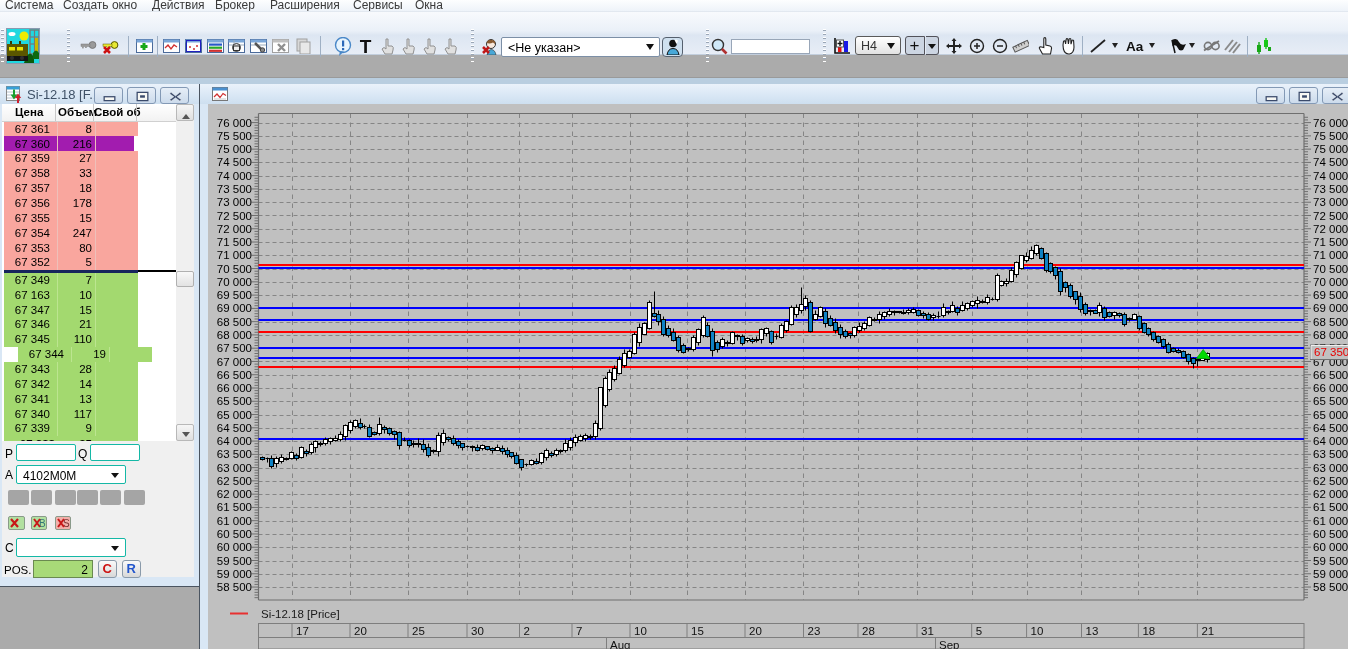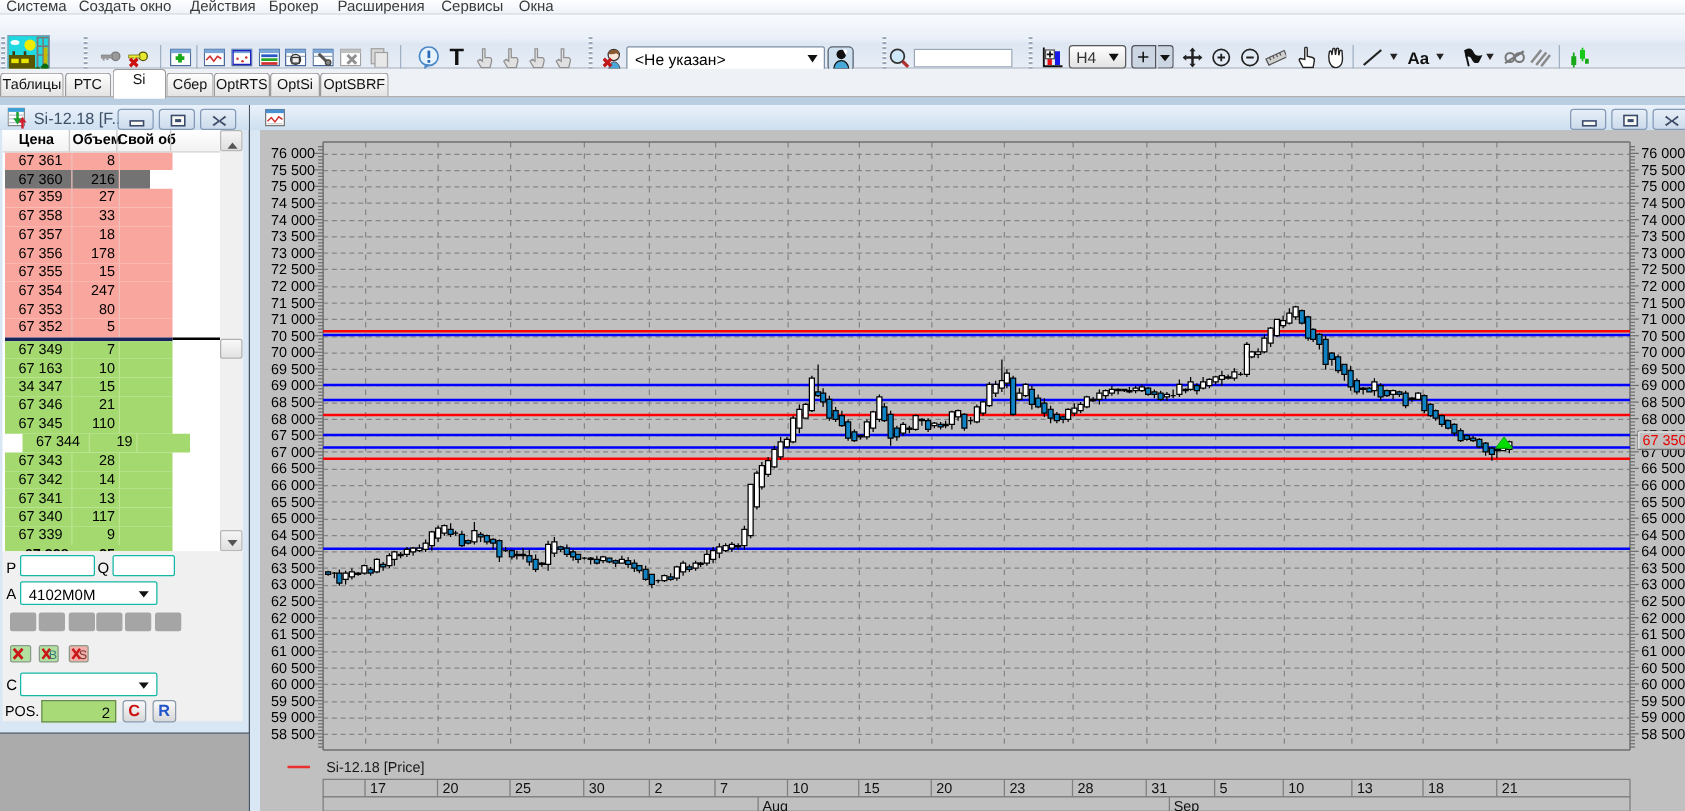--- a/index.html
+++ b/index.html
@@ -231,29 +231,20 @@
         </g>
       </svg>
       <div style="position:absolute;left:1247px;top:24px;width:1px;height:21px;background:#9fb0c4"></div>
       <svg style="position:absolute;left:1255px;top:26px" width="17" height="17" viewBox="0 0 17 17">
         <rect x="2" y="7" width="4" height="7" fill="#18a818"></rect>
         <line x1="4" y1="4" x2="4" y2="16" stroke="#18a818" stroke-width="1.4"></line>
         <rect x="9" y="2" width="4" height="7" fill="#18c818"></rect>
         <line x1="11" y1="0" x2="11" y2="11" stroke="#18c818" stroke-width="1.4"></line>
         <rect x="13" y="9" width="3" height="4" fill="#18a818"></rect>
       </svg>
-    </div>
- <div id="tabbar">
-      <div class="tab" style="left:0px;width:51px">Таблицы</div>
-      <div class="tab" style="left:51.5px;width:37.5px">РТС</div>
-      <div class="tab" style="left:133px;width:38px">Сбер</div>
-      <div class="tab" style="left:171px;width:45px">OptRTS</div>
-      <div class="tab" style="left:216px;width:40px">OptSi</div>
-      <div class="tab" style="left:256px;width:55px">OptSBRF</div>
-      <div class="tab active" style="left:89.5px;width:43.5px">Si</div>
     </div>
  <div id="tabline"></div>
  <div id="mditop"></div>
 
  <div id="chartwin" class="win">
   <div class="titlebar">
         <svg width="17" height="15" viewBox="0 0 17 15" style="position:absolute;left:12px;top:3px">
           <rect x="0.5" y="0.5" width="15" height="13" fill="#fff" stroke="#777"></rect>
           <rect x="0.5" y="0.5" width="15" height="3" fill="#4a90d0"></rect>
           <polyline points="2,10 5,7 8,10.5 11,6.5 14,8.5" fill="none" stroke="#d03030" stroke-width="1.2"></polyline>
@@ -1240,21 +1231,21 @@
             <path d="M10 4.5 L14.5 8.2 L19 4.5 L20.5 6 L16.2 9 L20.5 12 L19 13.5 L14.5 10 L10 13.5 L8.5 12 L12.8 9 L8.5 6 Z" fill="#3a4a6b" stroke="#f0f0f0" stroke-width="0.5"></path>
           </svg></div>
   </div>
   <div id="domtable">
         <div style="position:absolute;left:2px;top:17.50px;width:134px;height:14.85px;background:#f9a69e">
           <div style="position:absolute;left:0;top:1.3px;width:46px;text-align:right">67 361</div>
           <div style="position:absolute;left:50px;top:1.3px;width:38px;text-align:right">8</div>
           <div style="position:absolute;left:53px;top:0;width:1px;height:100%;background:#eec0ba"></div>
           <div style="position:absolute;left:91px;top:0;width:1px;height:100%;background:#eec0ba"></div>
         </div>
-        <div style="position:absolute;left:2px;top:32.35px;width:116px;height:14.85px;background:#737373">
+        <div style="position:absolute;left:2px;top:32.35px;width:130px;height:14.85px;background:#a21caf">
           <div style="position:absolute;left:0;top:1.3px;width:46px;text-align:right">67 360</div>
           <div style="position:absolute;left:50px;top:1.3px;width:38px;text-align:right">216</div>
           <div style="position:absolute;left:53px;top:0;width:1px;height:100%;background:#eec0ba"></div>
           <div style="position:absolute;left:91px;top:0;width:1px;height:100%;background:#eec0ba"></div>
         </div>
         <div style="position:absolute;left:2px;top:47.20px;width:134px;height:14.85px;background:#f9a69e">
           <div style="position:absolute;left:0;top:1.3px;width:46px;text-align:right">67 359</div>
           <div style="position:absolute;left:50px;top:1.3px;width:38px;text-align:right">27</div>
           <div style="position:absolute;left:53px;top:0;width:1px;height:100%;background:#eec0ba"></div>
           <div style="position:absolute;left:91px;top:0;width:1px;height:100%;background:#eec0ba"></div>
@@ -1309,21 +1300,21 @@
           <div style="position:absolute;left:53px;top:0;width:1px;height:100%;background:#bce590"></div>
           <div style="position:absolute;left:91px;top:0;width:1px;height:100%;background:#bce590"></div>
         </div>
         <div style="position:absolute;left:2px;top:183.45px;width:134px;height:14.85px;background:#a3d96f">
           <div style="position:absolute;left:0;top:1.3px;width:46px;text-align:right">67 163</div>
           <div style="position:absolute;left:50px;top:1.3px;width:38px;text-align:right">10</div>
           <div style="position:absolute;left:53px;top:0;width:1px;height:100%;background:#bce590"></div>
           <div style="position:absolute;left:91px;top:0;width:1px;height:100%;background:#bce590"></div>
         </div>
         <div style="position:absolute;left:2px;top:198.30px;width:134px;height:14.85px;background:#a3d96f">
-          <div style="position:absolute;left:0;top:1.3px;width:46px;text-align:right">34 347</div>
+          <div style="position:absolute;left:0;top:1.3px;width:46px;text-align:right">67 347</div>
           <div style="position:absolute;left:50px;top:1.3px;width:38px;text-align:right">15</div>
           <div style="position:absolute;left:53px;top:0;width:1px;height:100%;background:#bce590"></div>
           <div style="position:absolute;left:91px;top:0;width:1px;height:100%;background:#bce590"></div>
         </div>
         <div style="position:absolute;left:2px;top:213.15px;width:134px;height:14.85px;background:#a3d96f">
           <div style="position:absolute;left:0;top:1.3px;width:46px;text-align:right">67 346</div>
           <div style="position:absolute;left:50px;top:1.3px;width:38px;text-align:right">21</div>
           <div style="position:absolute;left:53px;top:0;width:1px;height:100%;background:#bce590"></div>
           <div style="position:absolute;left:91px;top:0;width:1px;height:100%;background:#bce590"></div>
         </div>

